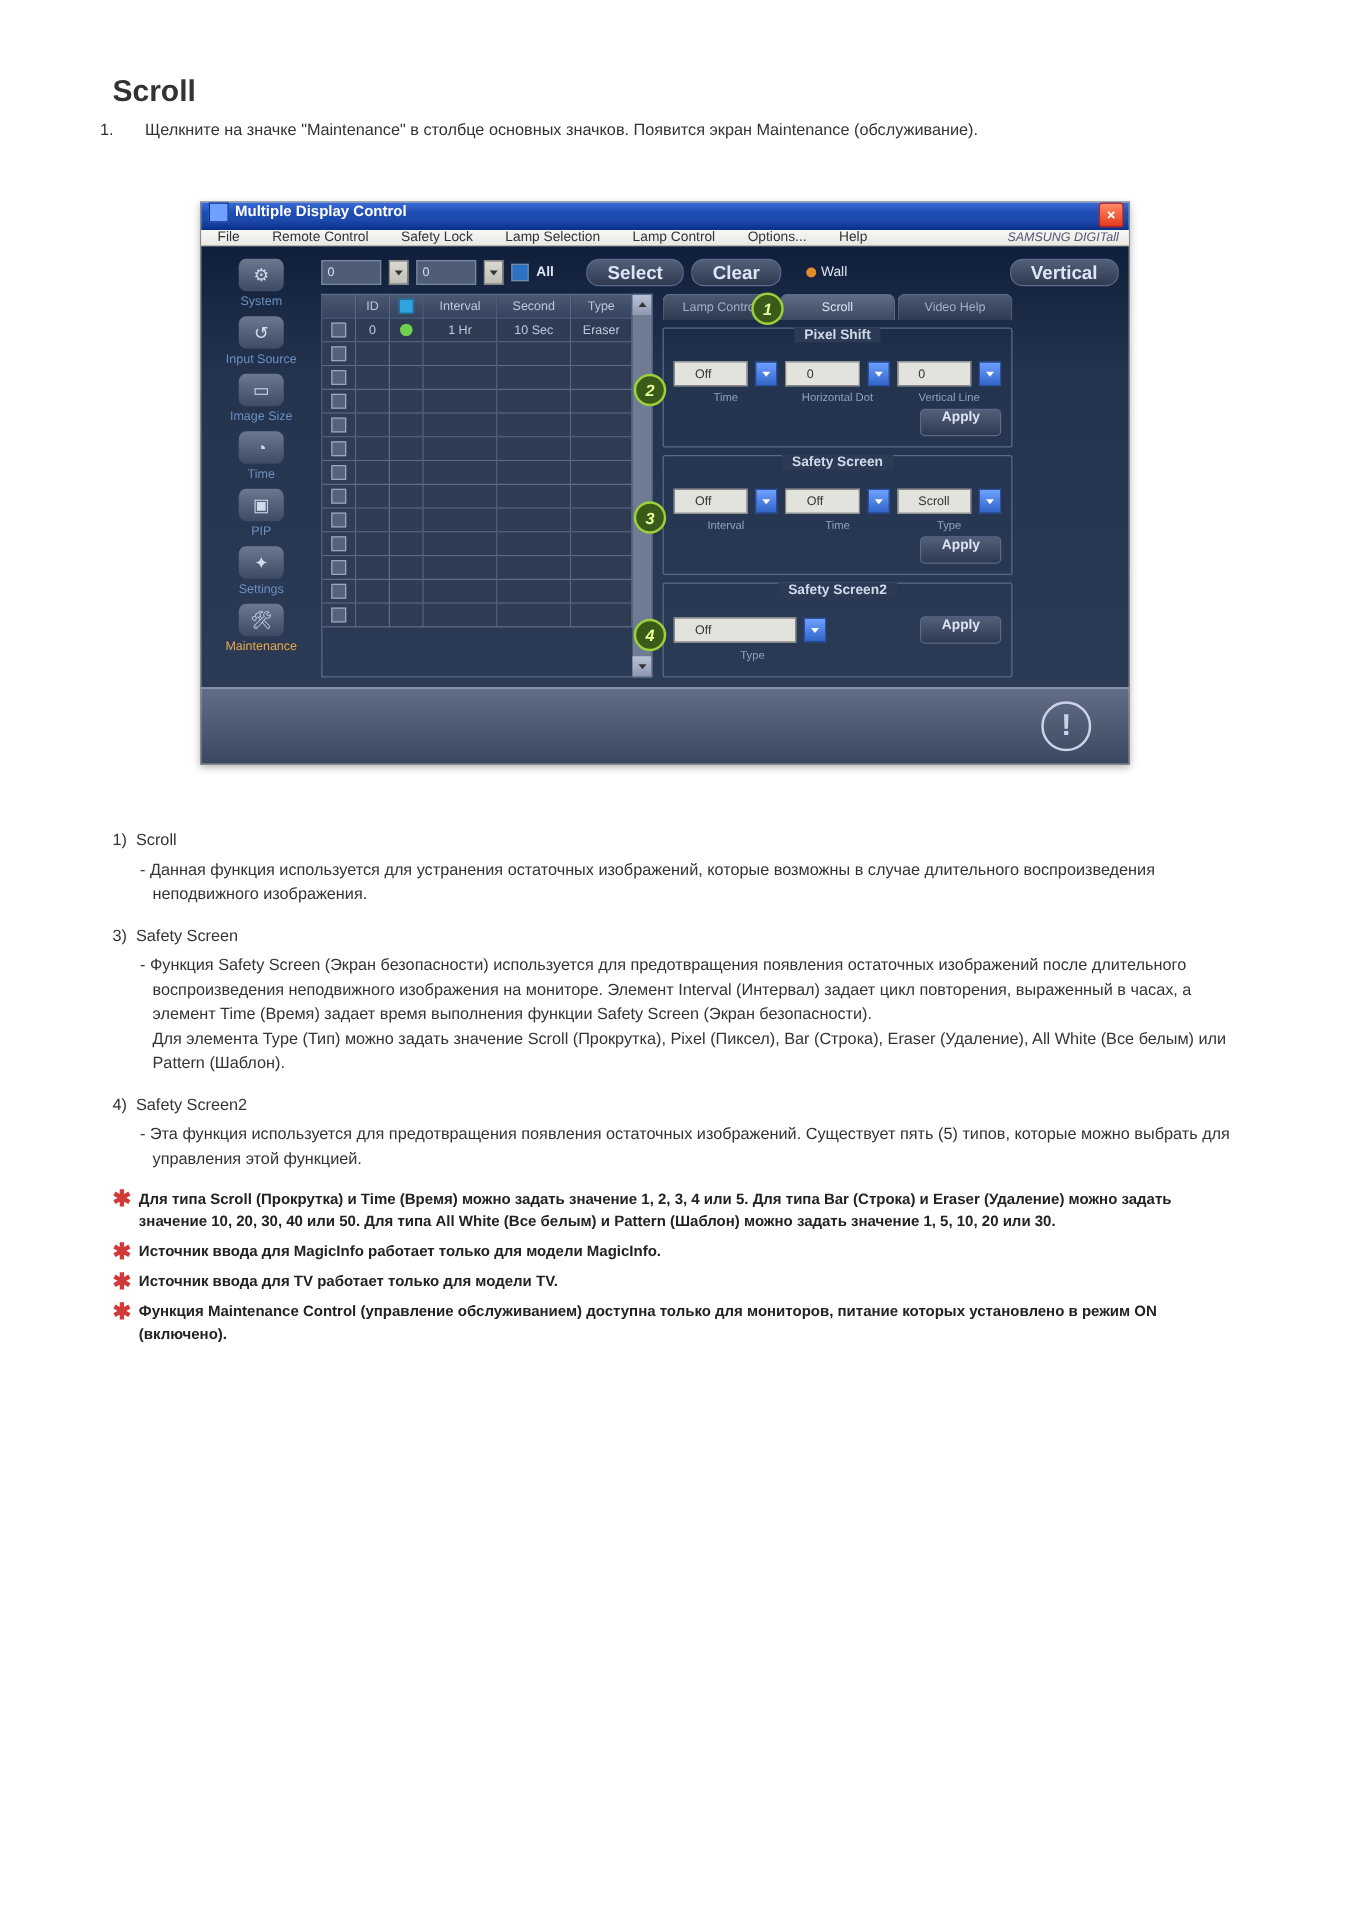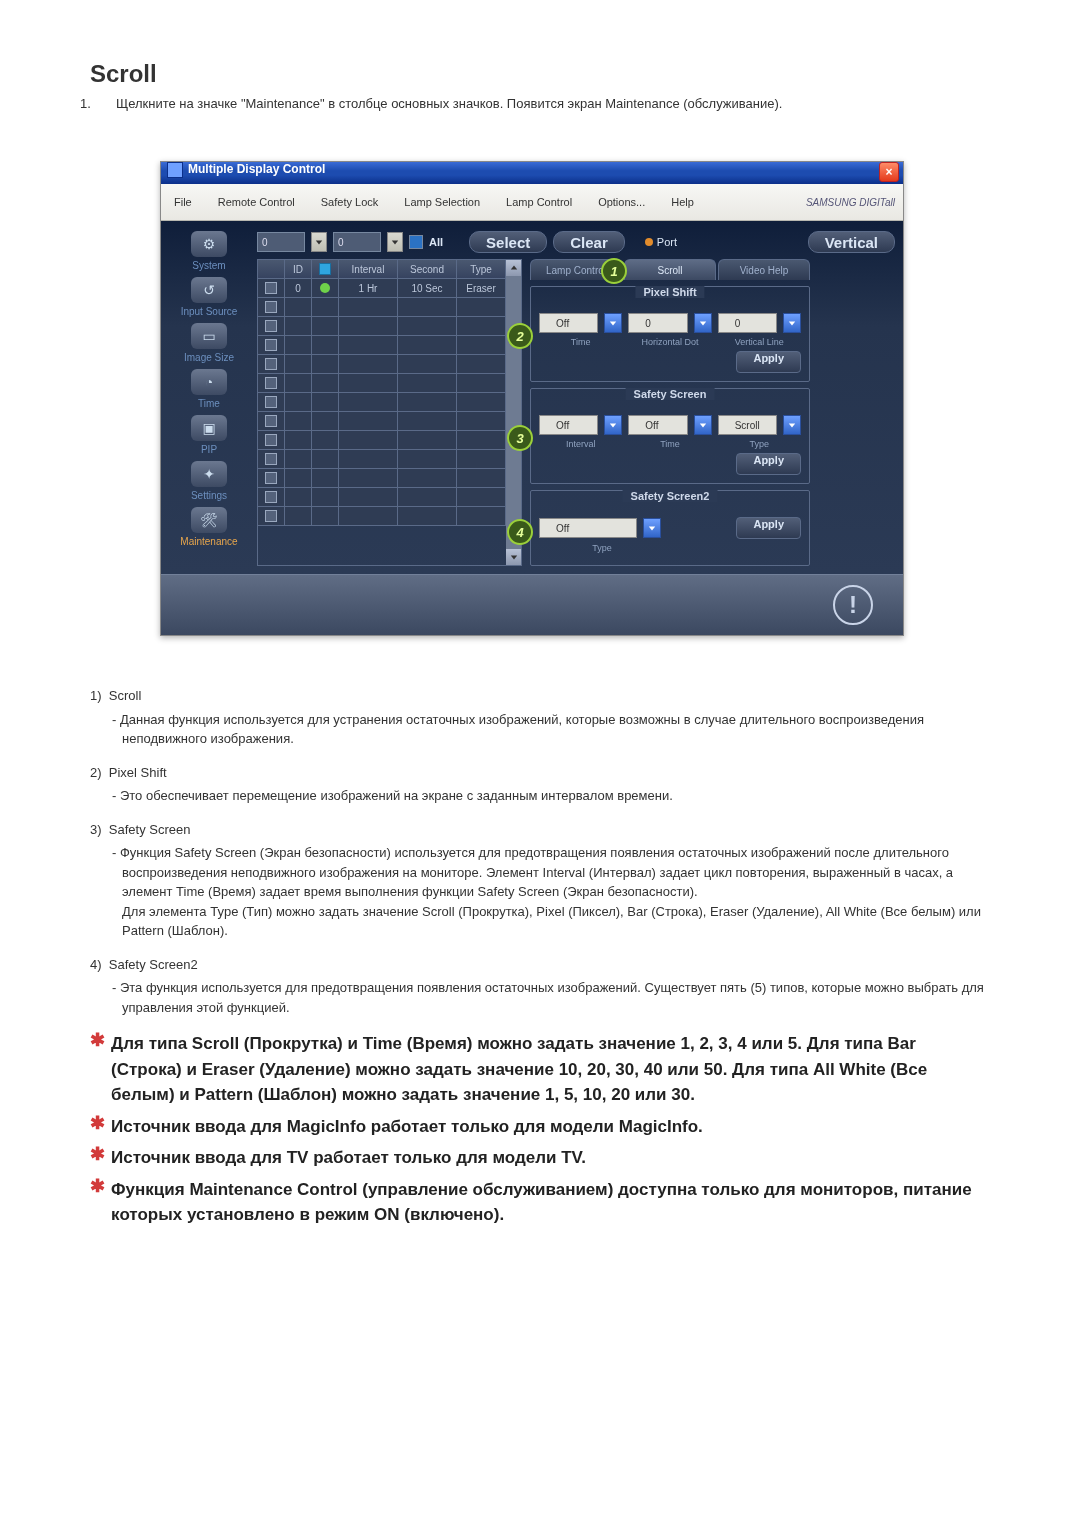--- a/index.html
+++ b/index.html
@@ -7,21 +7,21 @@
   h1{font-size:24px;color:#333;margin:0 0 8px 0;font-weight:bold}
   .intro-item{font-size:13px;color:#333;margin:6px 0 20px 26px;text-indent:-18px}
   .intro-item .n{display:inline-block;width:18px}
   
   .app{width:742px;margin:50px auto 50px 70px;border:1px solid #888;box-shadow:0 2px 6px rgba(0,0,0,.3);font-family:Tahoma,Arial,sans-serif}
   .titlebar{height:22px;background:linear-gradient(#3a6bd6,#1d4cb0 40%,#1d4cb0 60%,#0b2f8a);display:flex;align-items:flex-start;padding:0 4px 0 6px}
   .titlebar .tico{width:14px;height:14px;background:#6fa0ff;border:1px solid #0b2f8a;margin-right:5px}
   .titlebar .ttxt{flex:1;color:#fff;font-size:12px;font-weight:bold}
   .titlebar .close{width:18px;height:18px;background:linear-gradient(#ff8b67,#e43a1c);border:1px solid #b22;color:#fff;font-weight:bold;font-size:12px;display:flex;align-items:center;justify-content:center;border-radius:3px;cursor:pointer}
   .menubar{background:linear-gradient(#f7f7f5,#e9e8e3);border-bottom:1px solid #b8b8b0;display:flex;align-items:center;font-size:11px;color:#333}
-  .menubar .mi{padding:12px 13px;cursor:pointer}
+  .menubar .mi{padding:0 13px;cursor:pointer}
   .menubar .brand{margin-left:auto;padding-right:8px;color:#557;font-style:italic;font-size:10px}
   .body{background:linear-gradient(#0f1e3a,#25344e 30%,#2b3a55);display:flex}
   
   .sidebar{width:96px;display:flex;flex-direction:column;align-items:center;padding:10px 0;gap:6px}
   .sitem{width:80px;display:flex;flex-direction:column;align-items:center;gap:3px;cursor:pointer}
   .sitem .sico{width:36px;height:26px;background:linear-gradient(#6b7890,#3d4a63);border-radius:6px;display:flex;align-items:center;justify-content:center;color:#cde;font-size:14px}
   .sitem .slabel{font-size:10px;color:#6c8fbe}
   .sitem.active .slabel{color:#e8a64c}
   
   .main{flex:1;padding:10px 8px 8px 0;display:flex;flex-direction:column}
@@ -69,21 +69,21 @@
   .footer{height:60px;background:linear-gradient(#606d85,#3b4860);border-top:1px solid #728099;display:flex;align-items:center;justify-content:flex-end;padding-right:30px}
   .excl{width:36px;height:36px;border:2px solid #c9d4e8;border-radius:50%;color:#c9d4e8;display:flex;align-items:center;justify-content:center;font-size:24px;font-weight:bold}
   
   .desc{font-size:13px;color:#333;line-height:1.5}
   .desc .ditem{margin:14px 0}
   .desc .dtitle{}
   .desc .dbody{margin:4px 0 0 32px;text-indent:-10px}
   .notes{margin-top:14px}
   .note{display:flex;gap:6px;margin:6px 0;text-indent:0}
   .note .star{color:#d23a3a;font-size:18px;font-weight:bold;line-height:18px}
-  .note .ntext{font-size:17px;font-weight:bold;color:#222}
+  .note .ntext{font-size:12px;font-weight:bold;color:#222}
 </style>
 </head>
 <body>
 <div class="page">
 
 <h1>Scroll</h1>
 <div class="intro-item"><span class="n">1.</span><span>Щелкните на значке "Maintenance" в столбце основных значков. Появится экран Maintenance (обслуживание).</span></div>
 
 <div class="app">
   <div class="titlebar">
@@ -149,21 +149,21 @@
                 <path d="M1 3 L5 8 L9 3 Z" fill="#333"></path>
               </svg>
             </div>
         <span class="chk on"></span>
         <span class="all-label">All</span>
         <div style="width:14px"></div>
         <div class="tbtn">Select</div>
         <div class="tbtn">Clear</div>
         <div class="idle">
               <span class="dot"></span>
-              <span>Port</span>
+              <span>Wall</span>
             </div>
         <div style="flex:1"></div>
         <div class="tbtn">Vertical</div>
       </div>
 
       <div style="display:flex;gap:0">
 
         <div class="tablewrap">
           <div class="tbl">
             <div class="thead">
@@ -430,24 +430,20 @@
     <div class="excl">!</div>
   </div>
 </div>
 
 <div class="desc">
   <div class="ditem">
     <span class="dtitle"><span>1)</span>&nbsp;&nbsp;<span>Scroll</span></span>
     <div class="dbody">- Данная функция используется для устранения остаточных изображений, которые возможны в случае длительного воспроизведения неподвижного изображения.</div>
   </div>
   <div class="ditem">
-    <span class="dtitle"><span>2)</span>&nbsp;&nbsp;<span>Pixel Shift</span></span>
-    <div class="dbody">- Это обеспечивает перемещение изображений на экране с заданным интервалом времени.</div>
-  </div>
-  <div class="ditem">
     <span class="dtitle"><span>3)</span>&nbsp;&nbsp;<span>Safety Screen</span></span>
     <div class="dbody" style="white-space:pre-line">- Функция Safety Screen (Экран безопасности) используется для предотвращения появления остаточных изображений после длительного воспроизведения неподвижного изображения на мониторе.  Элемент Interval (Интервал) задает цикл повторения, выраженный в часах, а элемент Time (Время) задает время выполнения функции Safety Screen (Экран безопасности).
 Для элемента Type (Тип) можно задать значение Scroll (Прокрутка), Pixel (Пиксел), Bar (Строка), Eraser (Удаление), All White (Все белым) или Pattern (Шаблон).</div>
   </div>
   <div class="ditem">
     <span class="dtitle"><span>4)</span>&nbsp;&nbsp;<span>Safety Screen2</span></span>
     <div class="dbody">- Эта функция используется для предотвращения появления остаточных изображений. Существует пять (5) типов, которые можно выбрать для управления этой функцией.</div>
   </div>
 
   <div class="notes">

